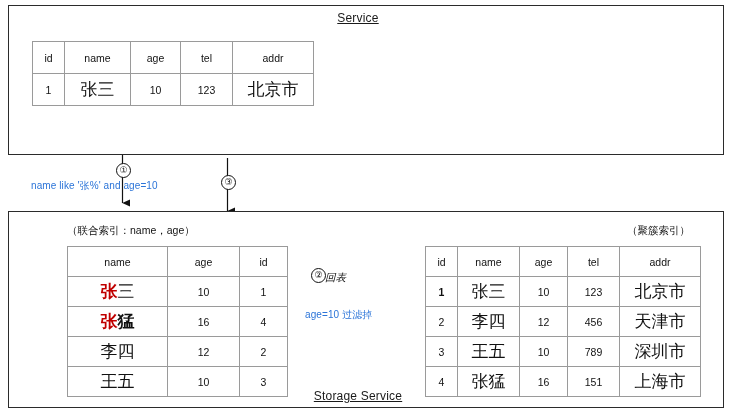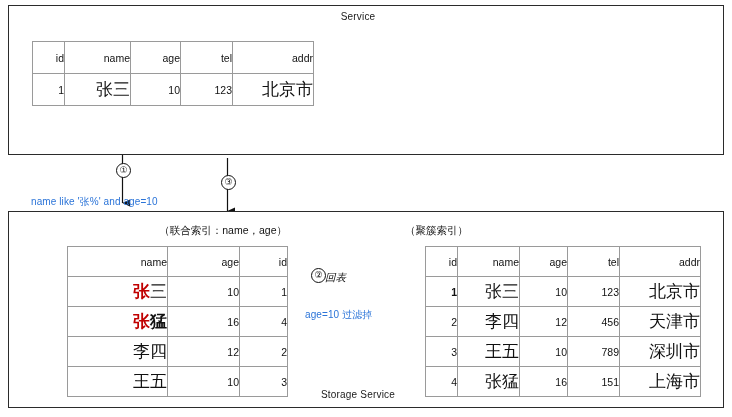--- a/index.html
+++ b/index.html
@@ -16,38 +16,39 @@
     position:absolute;
     border:1.4px solid #2b2b2b;
     background:#fff;
     box-sizing:border-box;
   }
   #service-panel{left:8px;top:5px;width:716px;height:150px;}
   #storage-panel{left:8px;top:211px;width:716px;height:197px;}
 
   .panel-title{
     position:absolute;
-    font-size:10px;
+    font-size:12px;
     color:#1a1a1a;
     white-space:nowrap;
     letter-spacing:.2px;
+    text-decoration:underline;
   }
   #service-title{left:0;top:11px;width:716px;text-align:center;}
   #storage-title{left:0;top:389px;width:716px;text-align:center;}
 
   
   .tbl{
     position:absolute;
     border-collapse:collapse;
     background:#fff;
     table-layout:fixed;
   }
   .tbl td{
     border:1px solid #9a9a9a;
-    text-align:right;
+    text-align:center;
     vertical-align:middle;
     font-size:10.5px;
     color:#111;
     padding:0;
     white-space:nowrap;
   }
   .tbl tr.head td{font-size:10.5px;}
   .tbl td.cjk{font-size:17px;}
 
   
@@ -61,37 +62,37 @@
   
   #clustered-table{left:425px;top:246px;}
   #clustered-table td{height:29px;}
 
   .cap{
     position:absolute;
     font-size:10.5px;
     color:#111;
     white-space:nowrap;
   }
-  #secondary-cap{left:67px;top:224px;width:220px;text-align:right;}
-  #clustered-cap{left:405px;top:224px;width:275px;text-align:left;}
+  #secondary-cap{left:67px;top:224px;width:220px;text-align:left;}
+  #clustered-cap{left:415px;top:224px;width:275px;text-align:right;}
 
   
   .red{color:#c00000;}
   .blue{color:#2b6fd4;}
   .bold{font-weight:bold;}
 
   
   .anno{
     position:absolute;
     font-size:10px;
     color:#2b74d8;
     white-space:nowrap;
     letter-spacing:.1px;
   }
-  #sql-anno{left:31px;top:179px;margin-top:16px;}
+  #sql-anno{left:31px;top:179px;}
   #filter-anno{left:305px;top:308px;}
 
   
   .step{
     position:absolute;
     font-size:10.5px;
     color:#111;
     white-space:nowrap;
     font-style:italic;
   }

